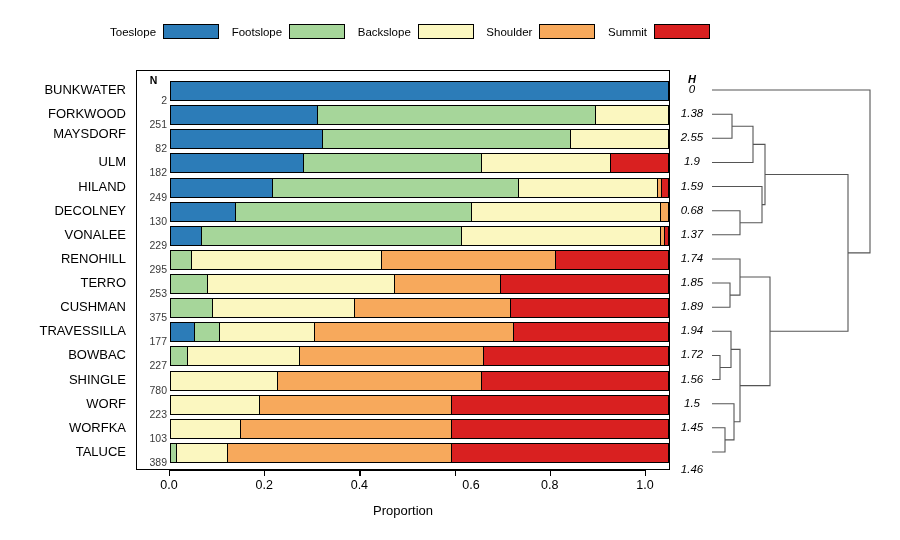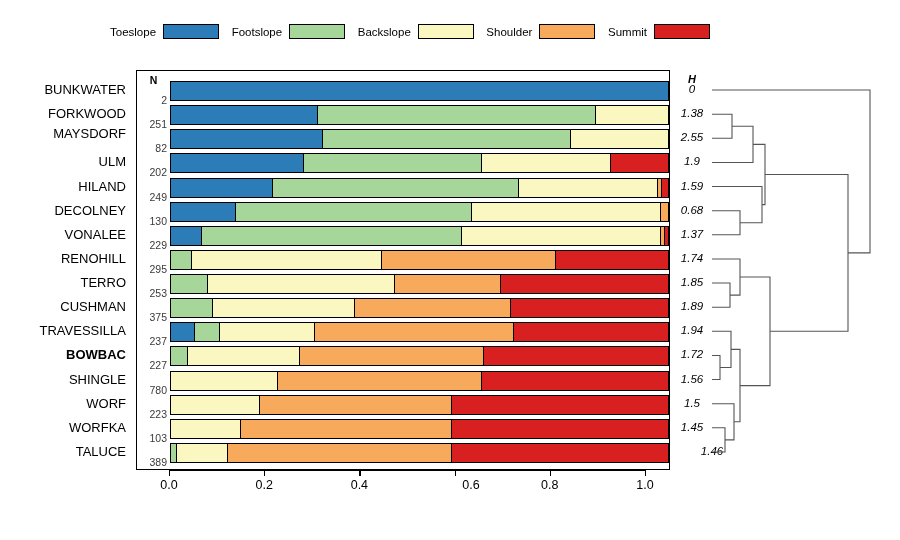--- a/index.html
+++ b/index.html
@@ -53,21 +53,21 @@
   }
   .seg{height:100%;box-sizing:border-box;border-right:1.1px solid #000;}
   .seg:last-child{border-right:none;}
 
   
   .ylabels{position:absolute;left:0;top:70px;width:130px;height:400px;}
   .ylab{
     position:absolute;right:4px;text-align:right;font-size:13px;
     white-space:nowrap;
   }
-  .ylab.bold{font-weight:bold;}
+  .ylab.bold{font-weight:normal;}
 
   
   .hcol{position:absolute;left:670px;top:70px;width:48px;height:400px;}
   .h-head{
     position:absolute;left:0;width:44px;text-align:center;top:3px;
     font-size:11px;font-weight:bold;font-style:italic;
   }
   .h-val{
     position:absolute;left:0;width:44px;text-align:center;
     font-size:11.5px;font-style:italic;
@@ -137,28 +137,28 @@
       <div class="ylab" style="top: 349.812px;">WORFKA</div>
       <div class="ylab" style="top: 373.938px;">TALUCE</div>
     </div>
 
   <div class="panel">
     <div class="ngutter">
       <div class="n-head">N</div>
     <div class="n-val" style="top: 23.0625px;">2</div>
         <div class="n-val" style="top: 47.1875px;">251</div>
         <div class="n-val" style="top: 71.3125px;">82</div>
-        <div class="n-val" style="top: 95.4375px;">202</div>
+        <div class="n-val" style="top: 95.4375px;">182</div>
         <div class="n-val" style="top: 119.562px;">249</div>
         <div class="n-val" style="top: 143.688px;">130</div>
         <div class="n-val" style="top: 167.812px;">229</div>
         <div class="n-val" style="top: 191.938px;">295</div>
         <div class="n-val" style="top: 216.062px;">253</div>
         <div class="n-val" style="top: 240.188px;">375</div>
-        <div class="n-val" style="top: 264.312px;">237</div>
+        <div class="n-val" style="top: 264.312px;">177</div>
         <div class="n-val" style="top: 288.438px;">227</div>
         <div class="n-val" style="top: 312.562px;">780</div>
         <div class="n-val" style="top: 336.688px;">223</div>
         <div class="n-val" style="top: 360.812px;">103</div>
         <div class="n-val" style="top: 384.938px;">389</div>
       </div>
     <div class="bars">
         <div class="row" style="top: 10.0625px; height: 20px;">
           <div class="bar">
             <div class="seg" style="width: 100%; background: rgb(44, 124, 184);"></div>
@@ -295,38 +295,39 @@
       <div class="h-val" style="top: 133.688px;">0.68</div>
       <div class="h-val" style="top: 157.812px;">1.37</div>
       <div class="h-val" style="top: 181.938px;">1.74</div>
       <div class="h-val" style="top: 206.062px;">1.85</div>
       <div class="h-val" style="top: 230.188px;">1.89</div>
       <div class="h-val" style="top: 254.312px;">1.94</div>
       <div class="h-val" style="top: 278.438px;">1.72</div>
       <div class="h-val" style="top: 302.562px;">1.56</div>
       <div class="h-val" style="top: 326.688px;">1.5</div>
       <div class="h-val" style="top: 350.812px;">1.45</div>
-      <div class="h-val" style="top: 375px; margin-left: 20px;">1.46</div>
+      <div class="h-val" style="top: 393px;">1.46</div>
     </div>
 
   <div class="xaxis">
     <div class="xaxis-line"></div>
   <div class="xtick" style="left: 0px;"></div>
       <div class="xticklabel" style="left: 0px;">0.0</div>
       <div class="xtick" style="left: 95.2px;"></div>
       <div class="xticklabel" style="left: 95.2px;">0.2</div>
       <div class="xtick" style="left: 190.4px;"></div>
       <div class="xticklabel" style="left: 190.4px;">0.4</div>
       <div class="xtick" style="left: 285.6px;"></div>
       <div class="xticklabel" style="left: 285.6px; text-align: right;">0.6</div>
       <div class="xtick" style="left: 380.8px;"></div>
       <div class="xticklabel" style="left: 380.8px;">0.8</div>
       <div class="xtick" style="left: 476px;"></div>
       <div class="xticklabel" style="left: 476px;">1.0</div>
     </div>
+  <div class="xtitle">Proportion</div>
 
   <div class="dendro">
       <svg width="205" height="400">
         <path d="M22 44.1875 H42 V68.3125 H22" fill="none" stroke="#555555" stroke-width="1.1"></path>
         <path d="M42 56.25 H63 V92.4375 H22" fill="none" stroke="#555555" stroke-width="1.1"></path>
         <path d="M22 140.6875 H50 V164.8125 H22" fill="none" stroke="#555555" stroke-width="1.1"></path>
         <path d="M22 116.5625 H72 V152.75 H50" fill="none" stroke="#555555" stroke-width="1.1"></path>
         <path d="M63 74.34375 H75 V134.65625 H72" fill="none" stroke="#555555" stroke-width="1.1"></path>
         <path d="M22 213.0625 H40 V237.1875 H22" fill="none" stroke="#555555" stroke-width="1.1"></path>
         <path d="M22 188.9375 H50 V225.125 H40" fill="none" stroke="#555555" stroke-width="1.1"></path>

